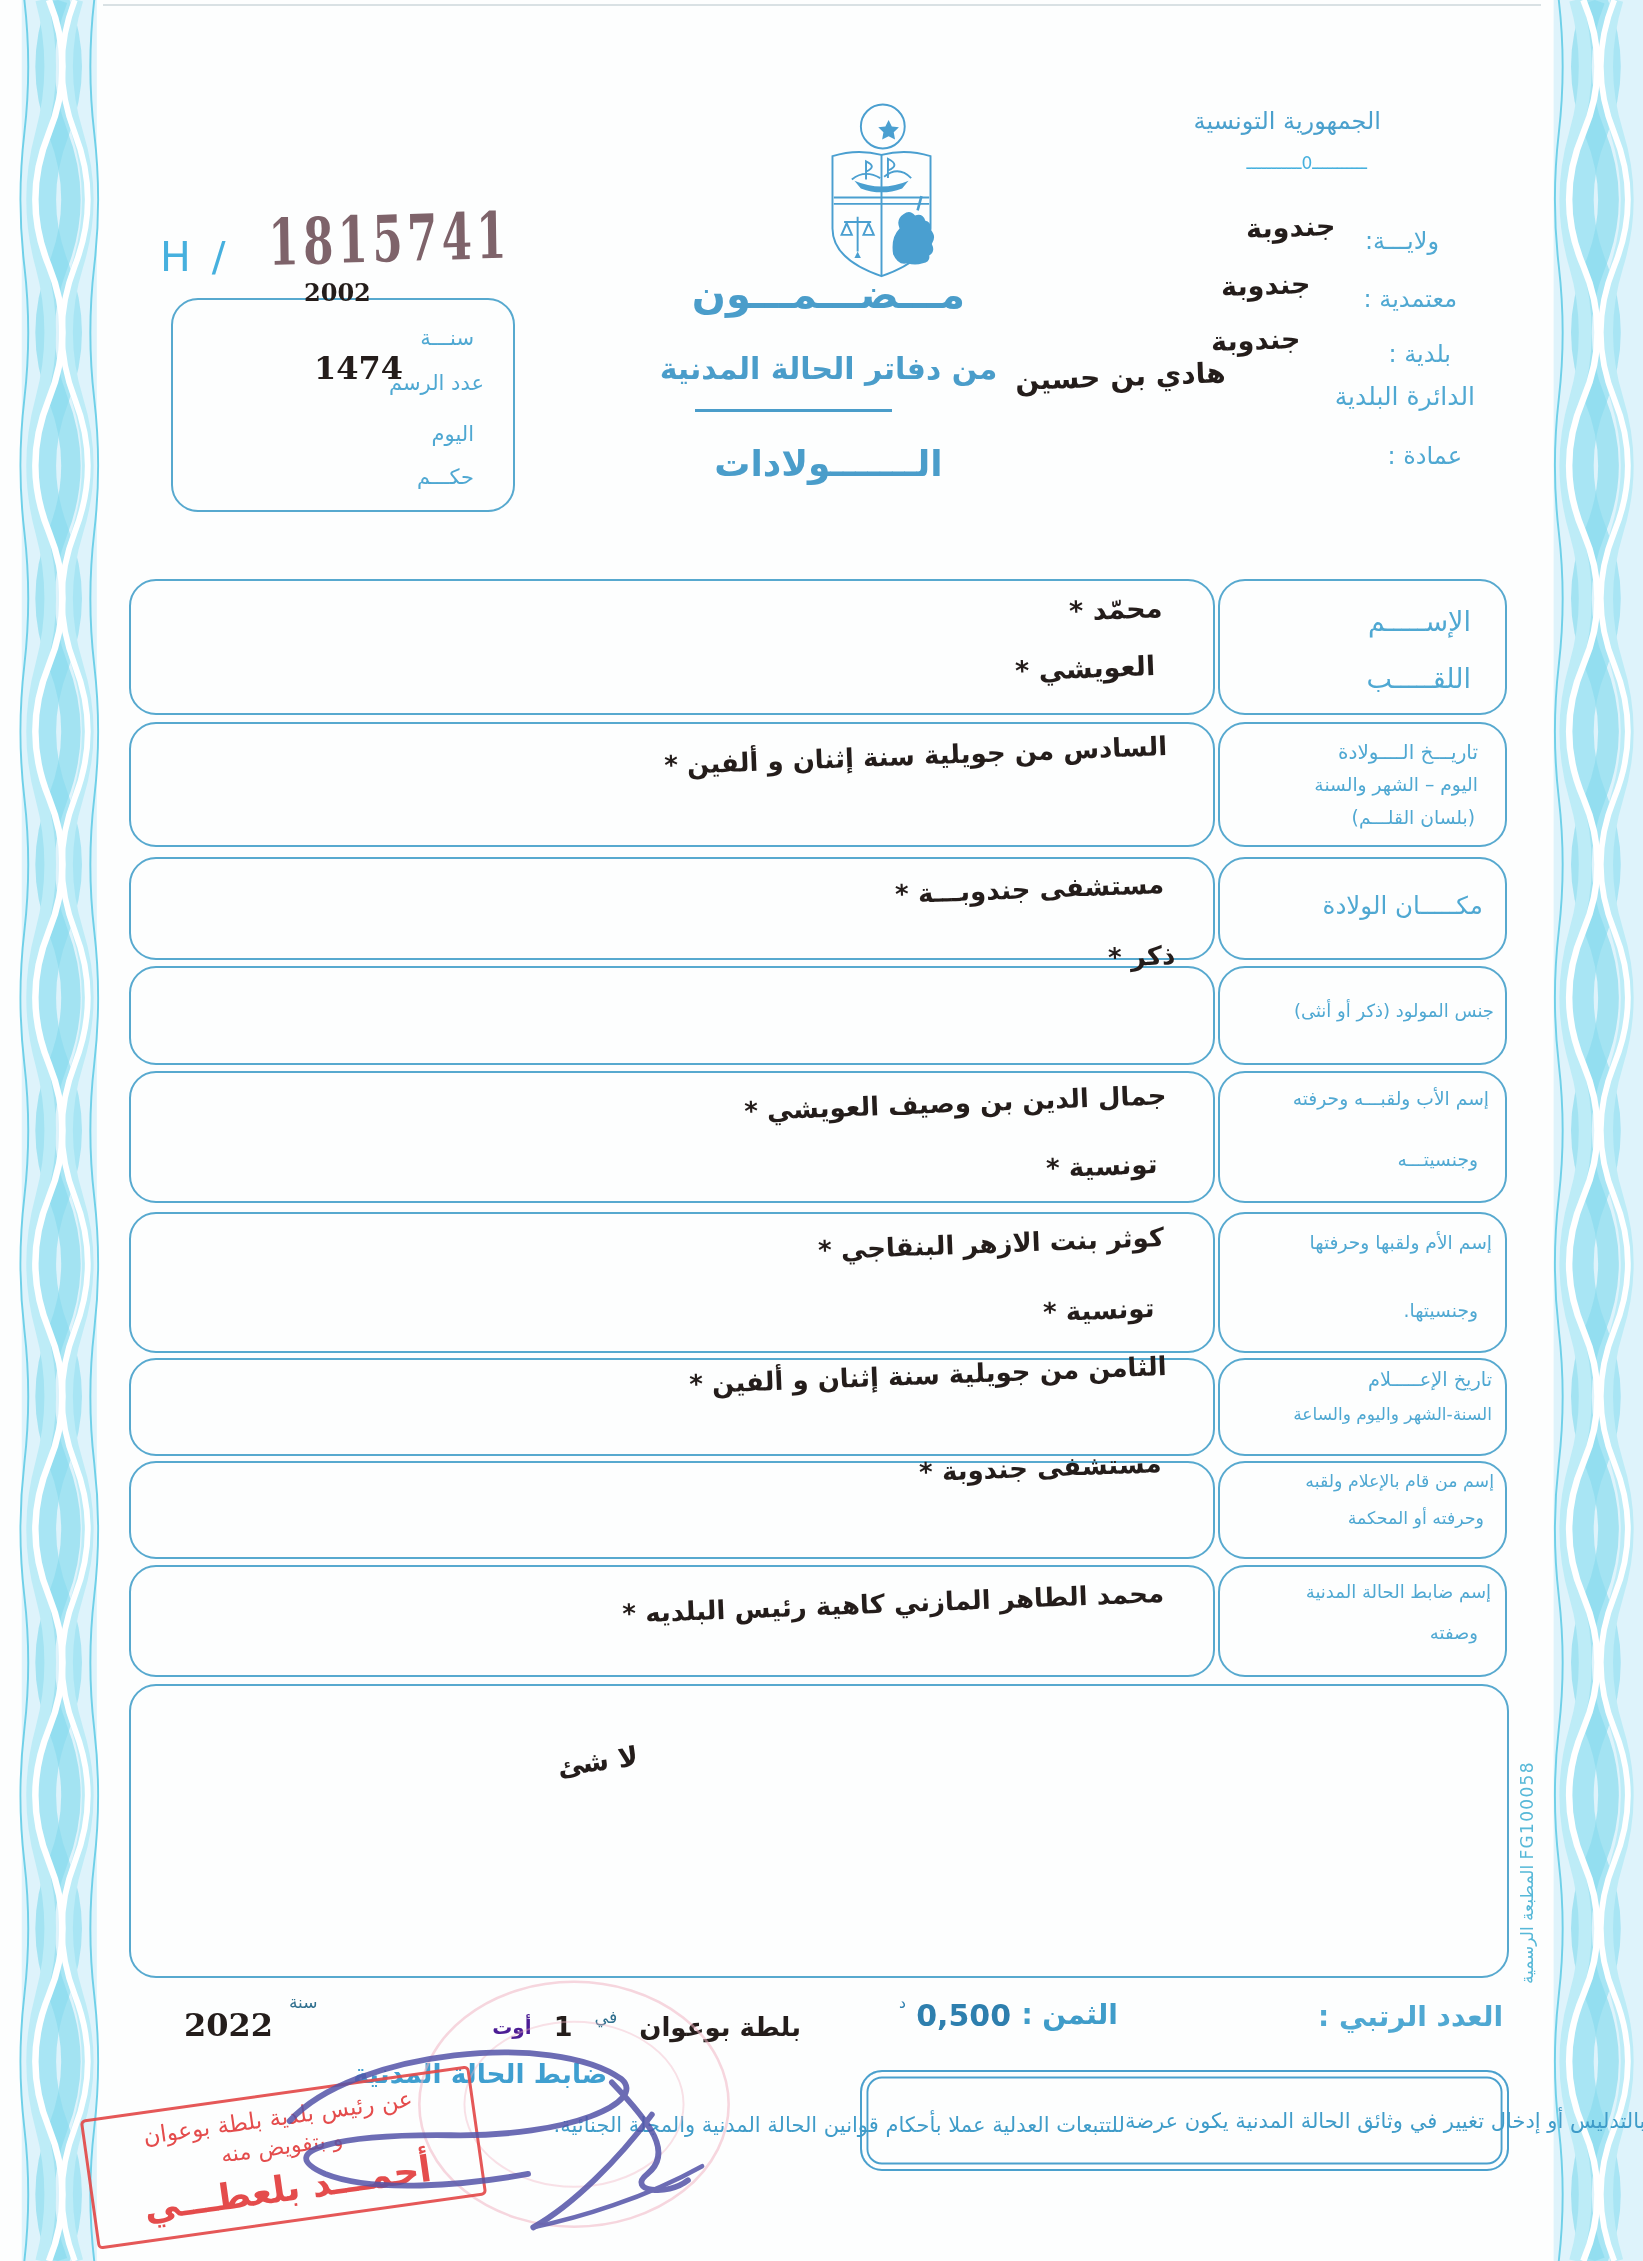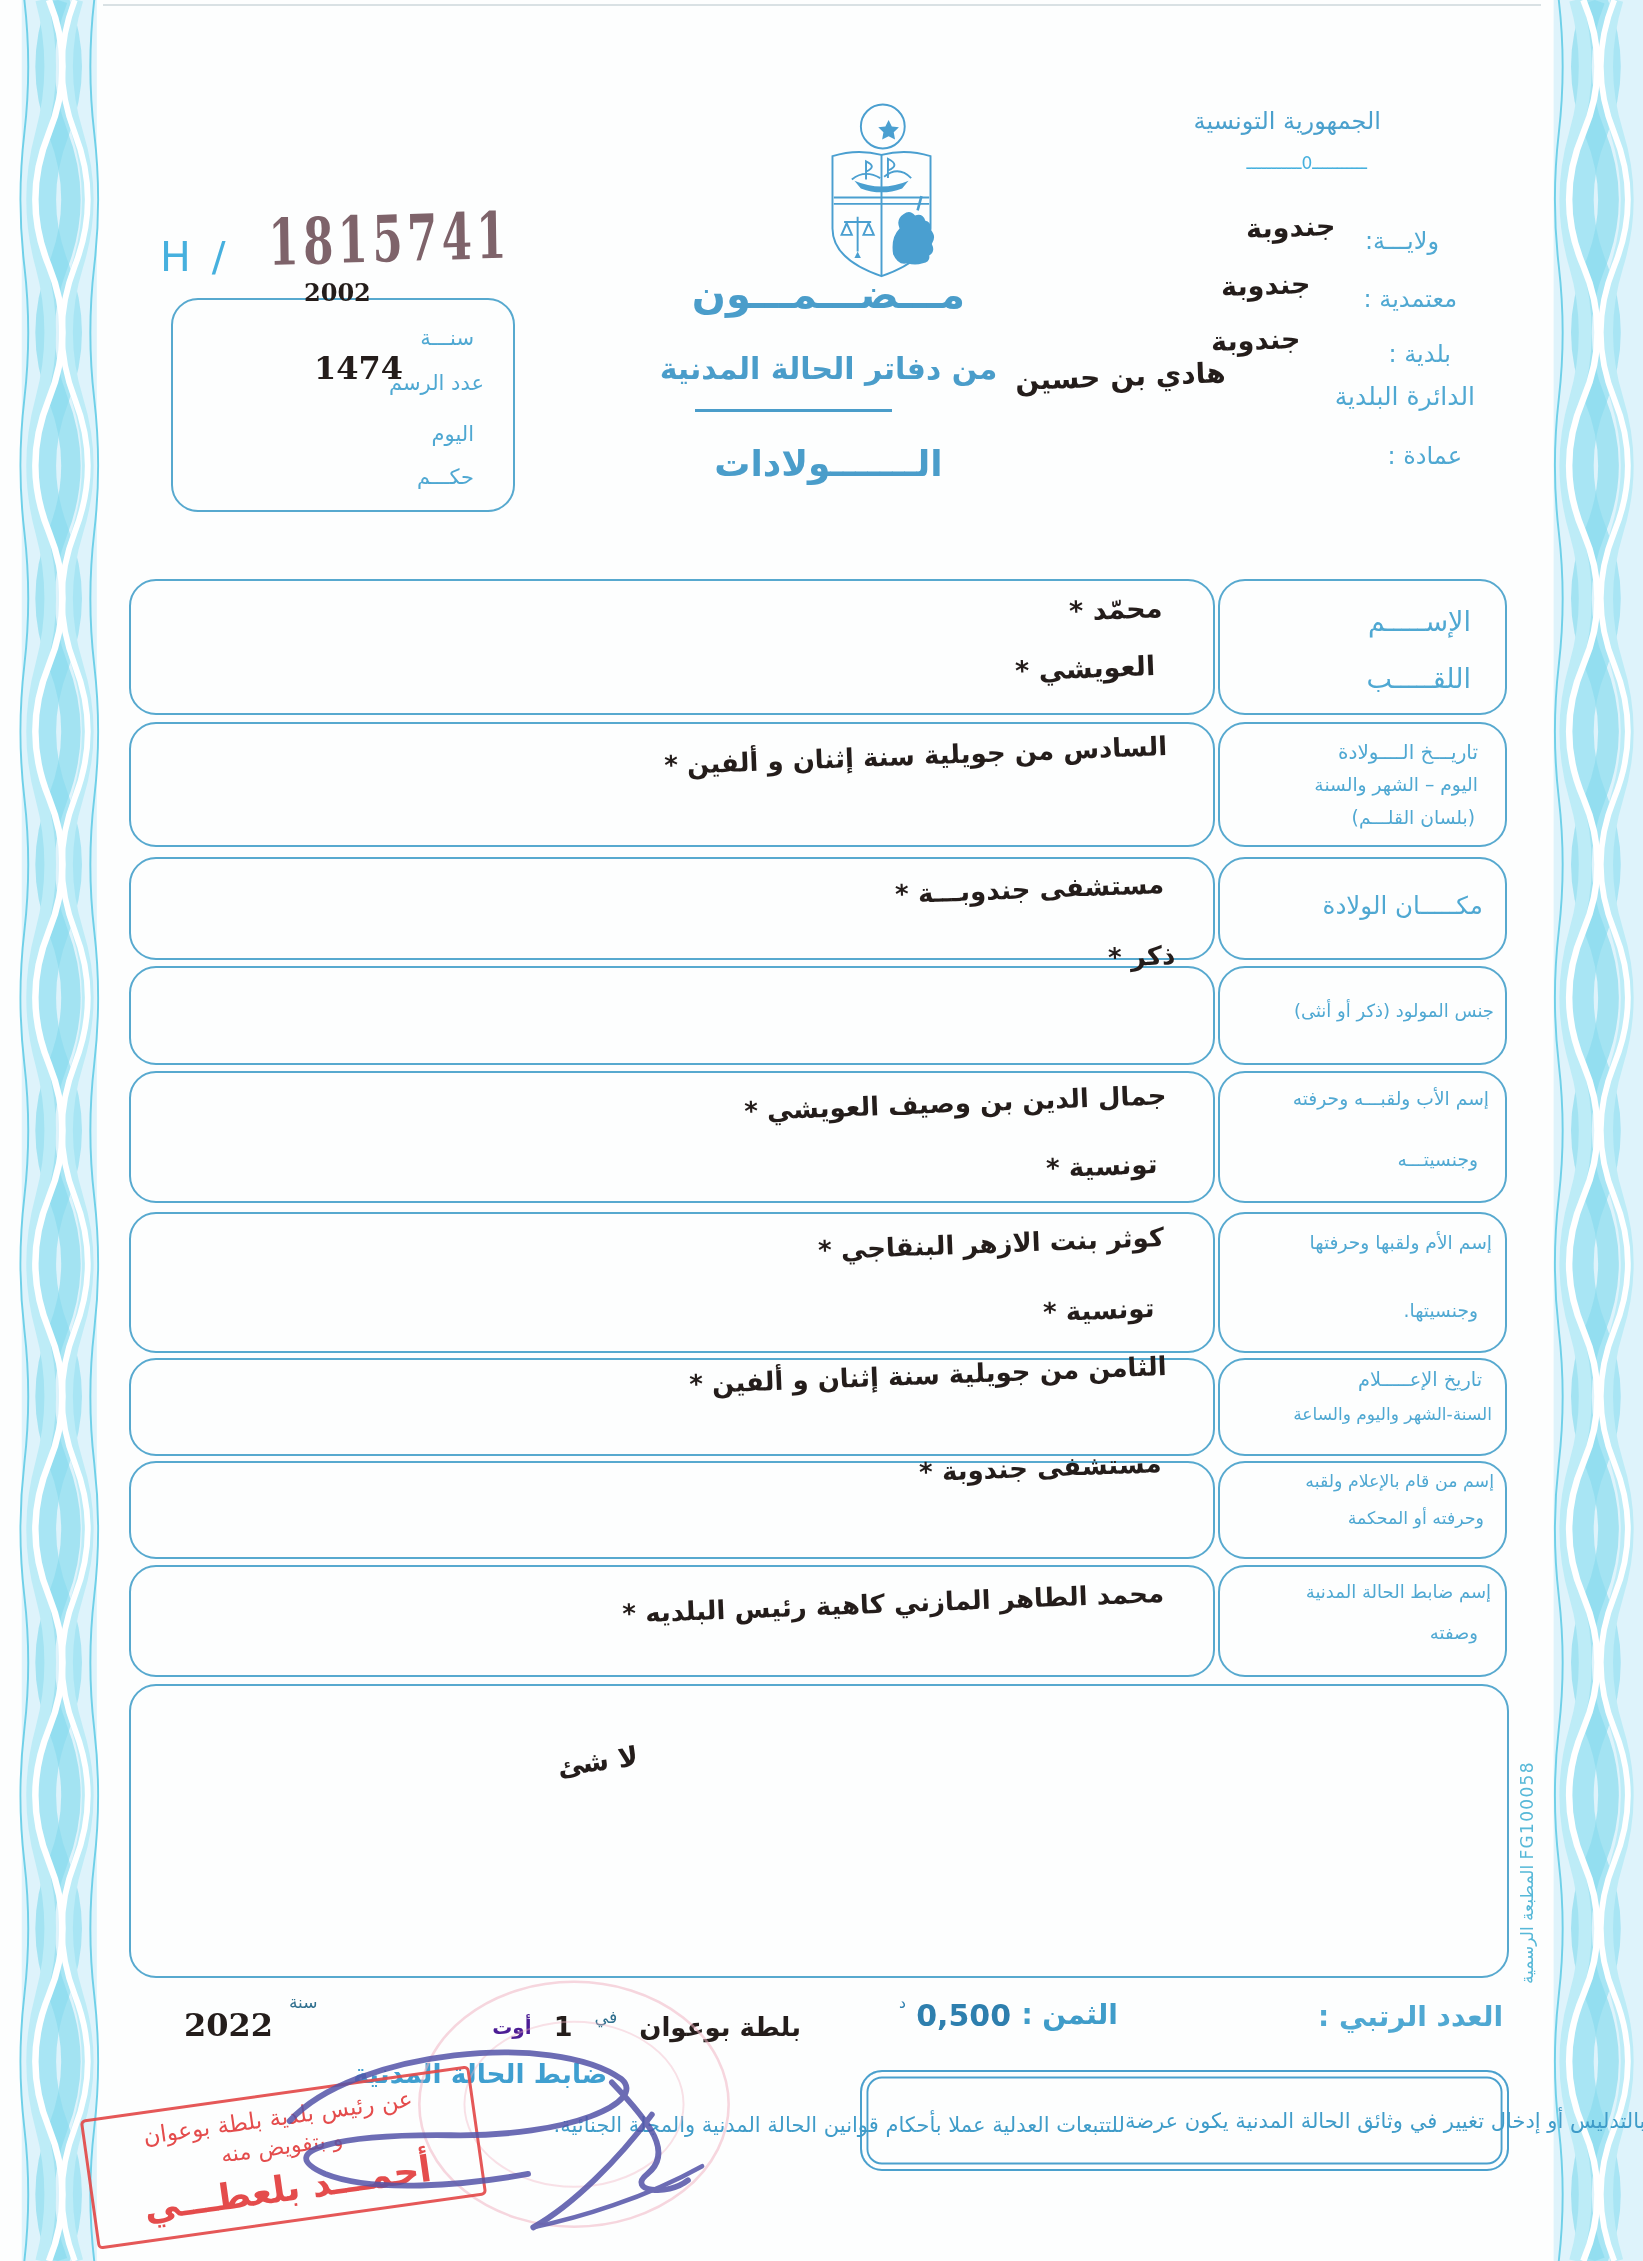--- a/index.html
+++ b/index.html
@@ -155,21 +155,21 @@
   <div class="lab" style="right:161px;top:891px;font-size:24.5px;">مكـــــان الولادة</div>
 
   <div class="lab" style="right:150px;top:1000px;font-size:18px;">جنس المولود (ذكر أو أنثى)</div>
 
   <div class="lab" style="right:155px;top:1088px;font-size:18.7px;">إسم الأب ولقبـــه وحرفته</div>
   <div class="lab" style="right:166px;top:1149px;font-size:18.7px;">وجنسيتـــه</div>
 
   <div class="lab" style="right:152px;top:1232px;font-size:18.7px;">إسم الأم ولقبها وحرفتها</div>
   <div class="lab" style="right:166px;top:1300px;font-size:18.7px;">وجنسيتها.</div>
 
-  <div class="lab" style="right:162px;top:1368px;font-size:19.3px;">تاريخ الإعـــــلام</div>
+  <div class="lab" style="right:152px;top:1368px;font-size:19.3px;">تاريخ الإعـــــلام</div>
   <div class="lab" style="right:152px;top:1404px;font-size:17px;">السنة-الشهر واليوم والساعة</div>
 
   <div class="lab" style="right:150px;top:1471px;font-size:17.4px;">إسم من قام بالإعلام ولقبه</div>
   <div class="lab" style="right:160px;top:1508px;font-size:17.4px;">وحرفته أو المحكمة</div>
 
   <div class="lab" style="right:153px;top:1581px;font-size:18px;">إسم ضابط الحالة المدنية</div>
   <div class="lab" style="right:166px;top:1622px;font-size:18px;">وصفته</div>
 
   <div class="val" style="right:482px;top:592px;font-size:27px;">محمّد *</div>
   <div class="val" style="right:489px;top:650px;font-size:27px;">العويشي *</div>

